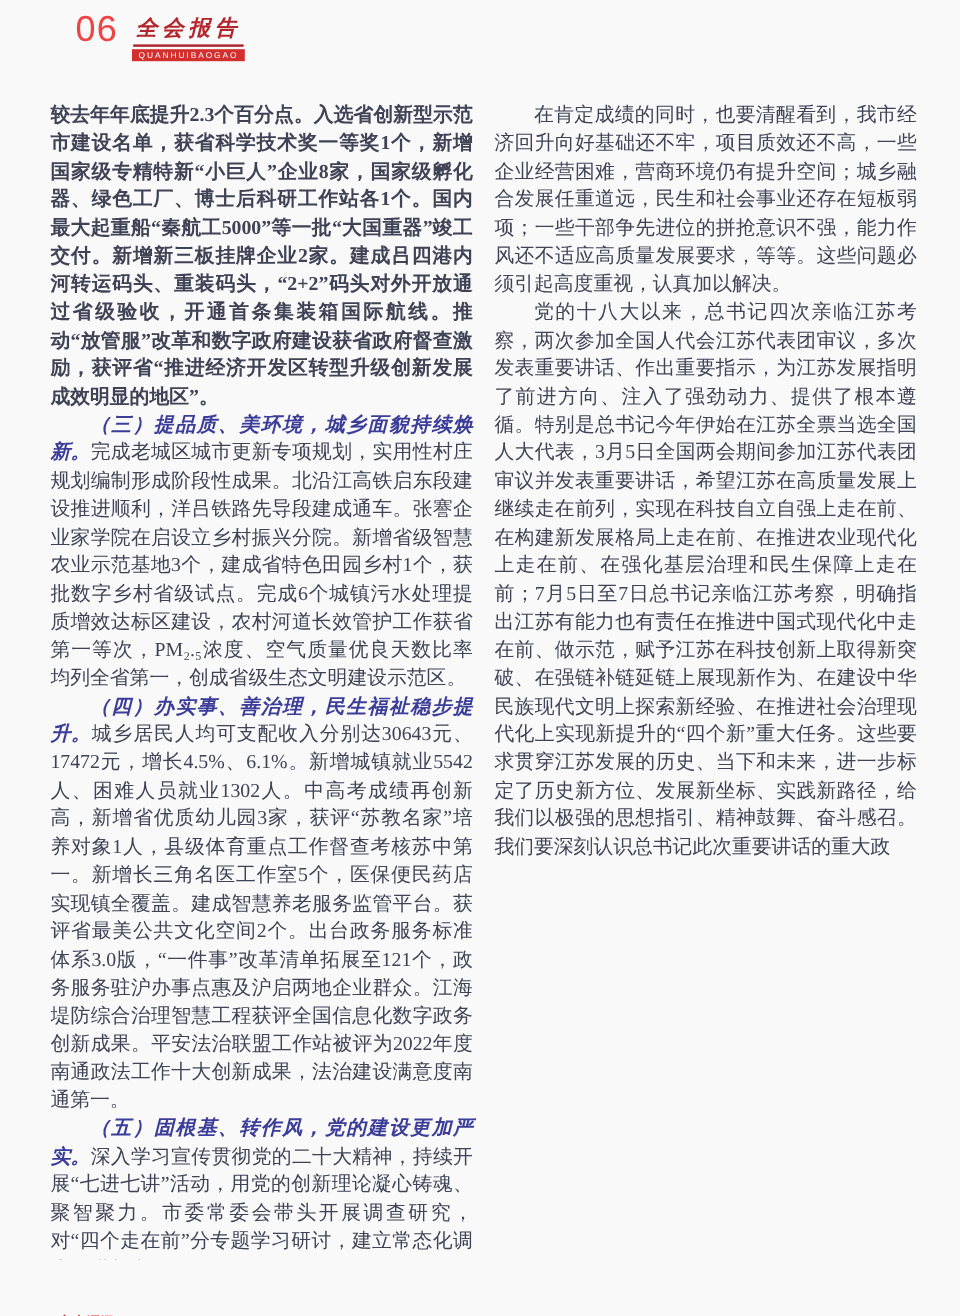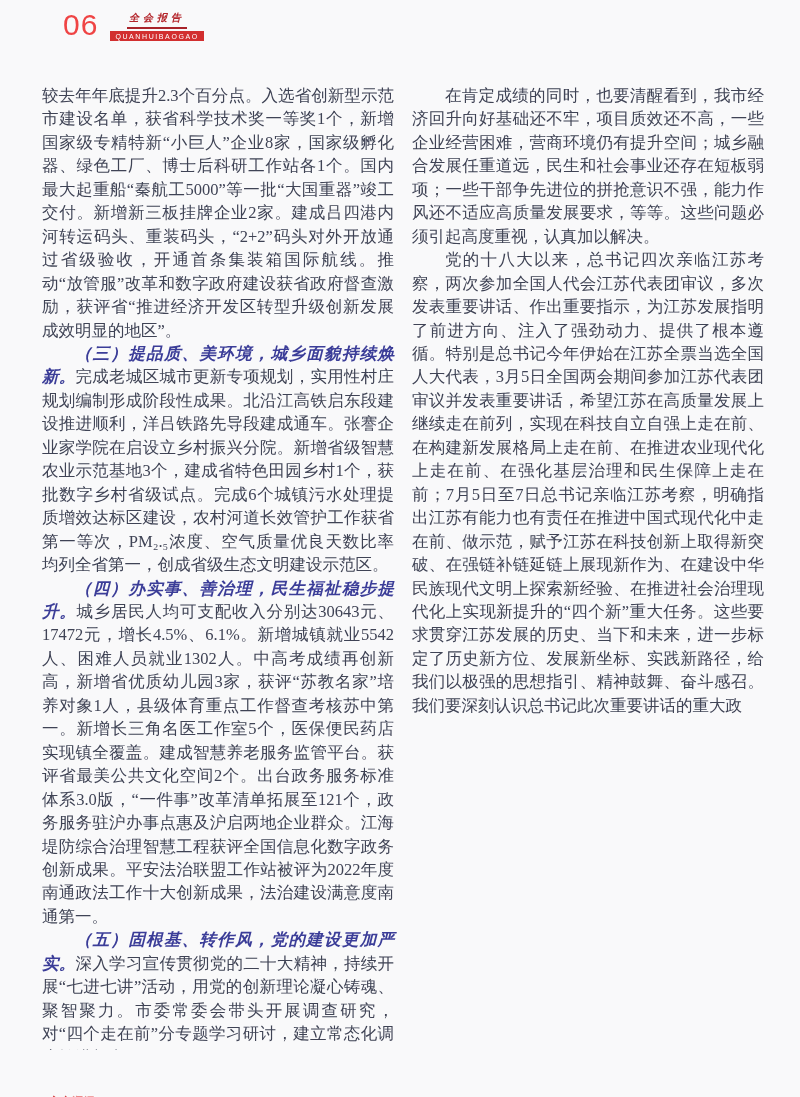--- a/index.html
+++ b/index.html
@@ -15,21 +15,21 @@
     position: absolute; top: 10px; left: 48px;
     display: flex; align-items: flex-start; gap: 12px;
   }
   .page-num {
     font-family: "Liberation Sans", sans-serif;
     font-size: 30px; line-height: 1;
     color: #ef4444; letter-spacing: 1px; margin-left: 15px;
   }
   .masthead { display: flex; flex-direction: column; align-items: center; margin-top: 1px; }
   .masthead-title {
-    font-size: 10px; font-weight: bold; font-style: italic;
+    font-size: 18px; font-weight: bold; font-style: italic;
     color: #b3252b; letter-spacing: 4px;
     border-bottom: 2px solid #a8232a;
     padding: 0 2px 2px 2px;
   }
   .masthead-sub {
     background: #d22f2f; color: #ffffff;
     font-family: "Liberation Sans", sans-serif;
     font-size: 7px; letter-spacing: 1.6px;
     padding: 2px 5px 1px 5px; margin-top: 2px;
   }
@@ -40,21 +40,21 @@
     display: flex; gap: 18px;
     overflow: hidden;
   }
   .col {
     width: 352px;
     font-size: 16.5px; line-height: 23.45px;
     text-align: justify;
     color: #3f4355;
   }
   .col p { margin: 0; text-indent: 2em; }
-  .col p.cont { text-indent: 0; }
+  .col p.cont { text-indent: 0; font-weight: bold; }
   .kai-head {
     color: #3b3d98;
     font-style: italic;
     font-weight: 600;
   }
   .red-head {
     font-family: "Liberation Sans", sans-serif;
     color: #c43b3b; font-weight: bold;
     font-size: 17px; line-height: 27px;
     margin: 16px 0 10px 0 !important;

